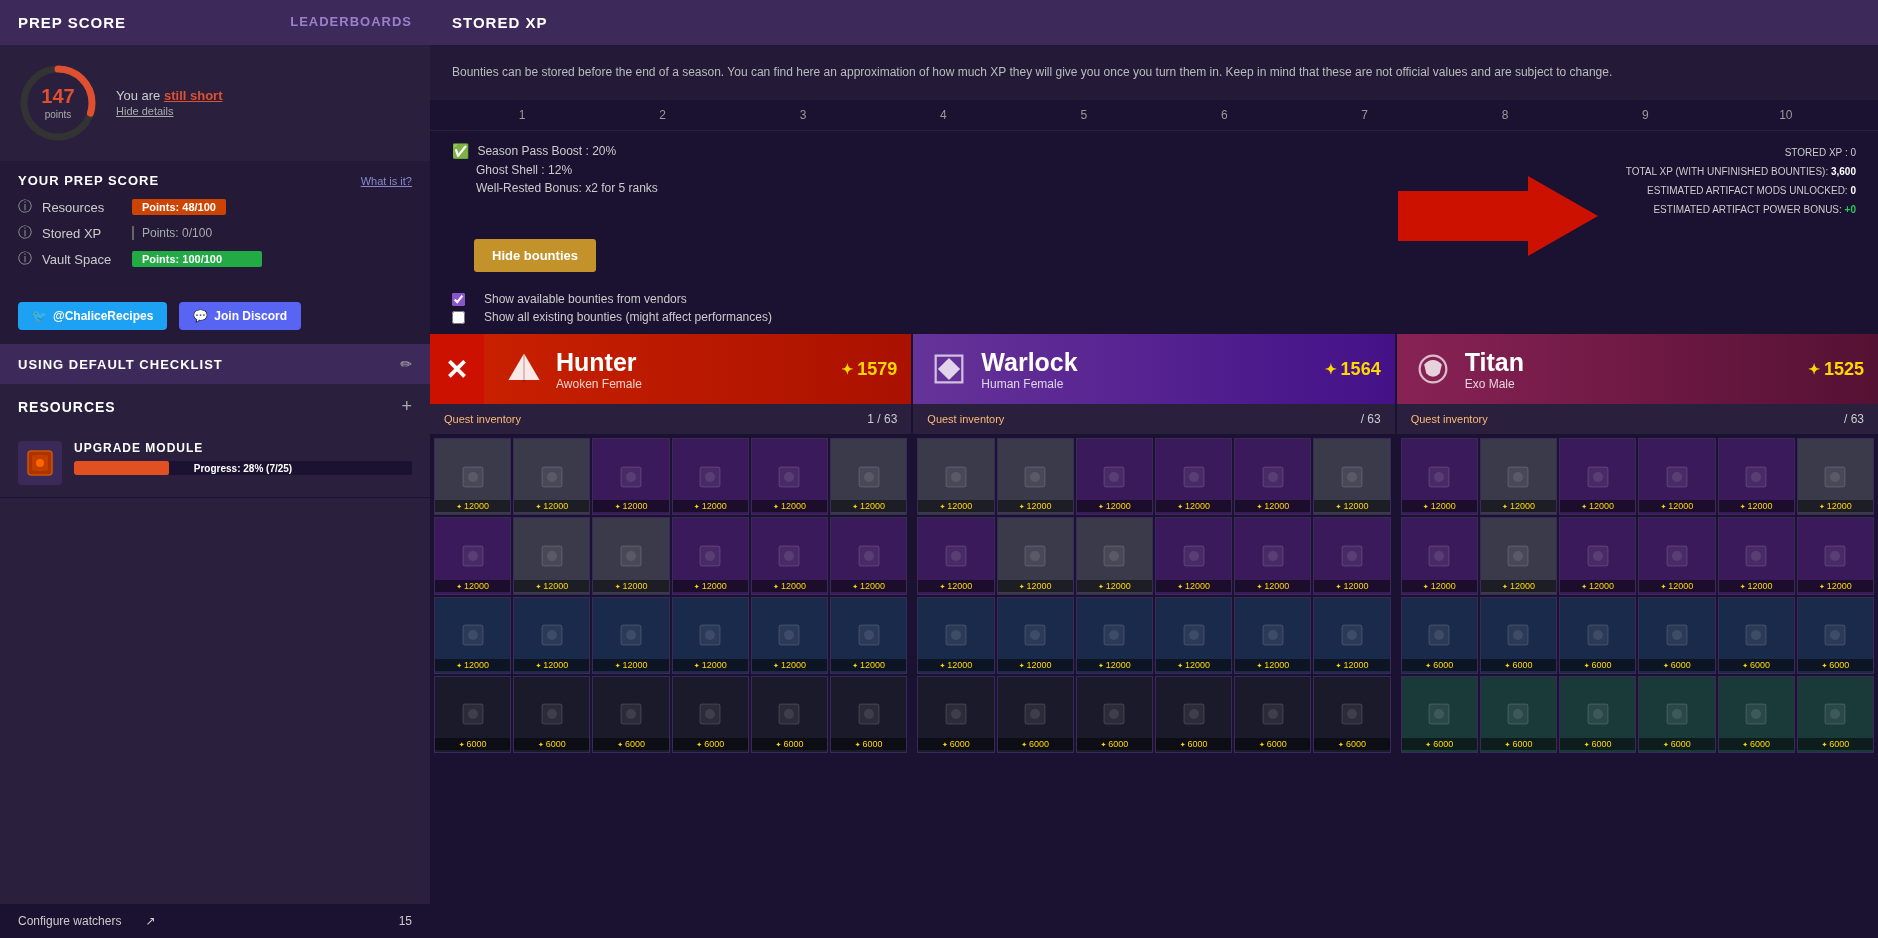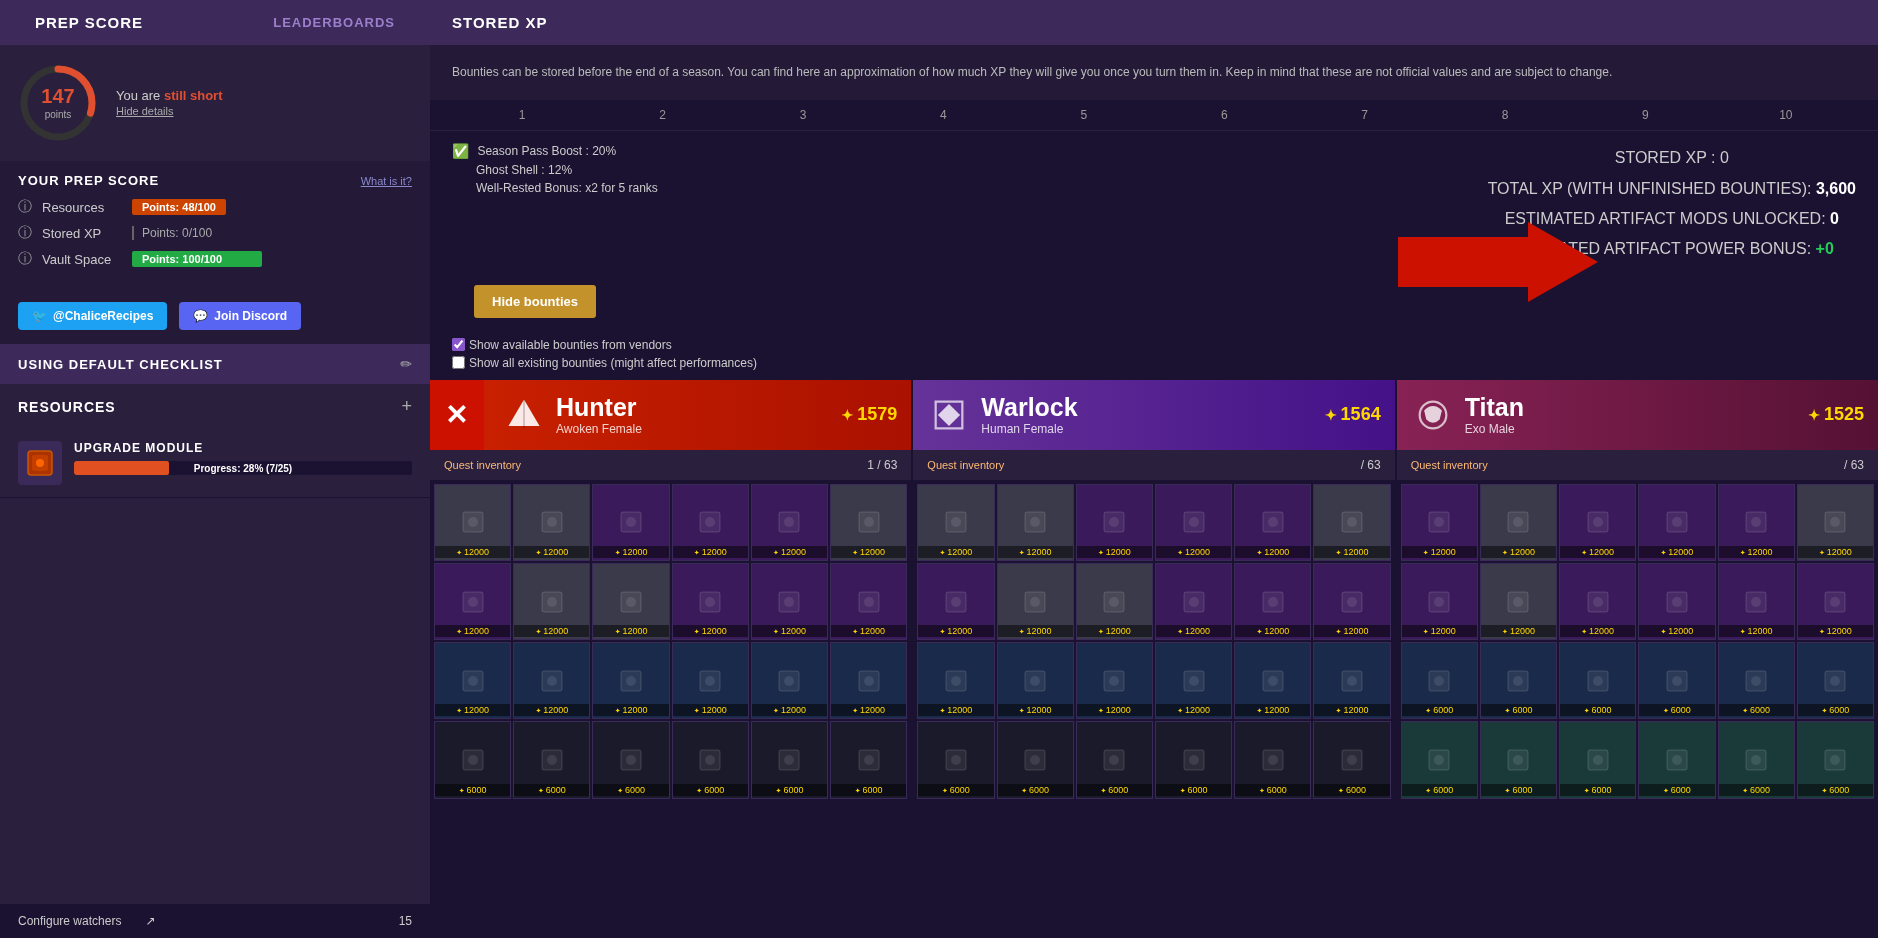--- a/index.html
+++ b/index.html
@@ -19,24 +19,24 @@
       width: 430px;
       min-width: 430px;
       background: #2a1f3d;
       display: flex;
       flex-direction: column;
       padding: 0;
     }
 
     .sidebar-header {
       background: #3d2a5a;
-      padding: 14px 35px;
+      padding: 14px 18px;
       display: flex;
       justify-content: space-between;
-      align-items: center;
+      align-items: flex-start;
     }
     .sidebar-header .prep-score-title {
       color: #fff;
       font-weight: bold;
       font-size: 15px;
       letter-spacing: 1px;
     }
     .sidebar-header .leaderboards-link {
       color: #9b7fcc;
       font-weight: bold;
@@ -79,20 +79,21 @@
       color: #e05030;
     }
     .score-circle .score-label {
       font-size: 10px;
       color: #aaa;
     }
 
     .score-info .still-short {
       color: #e05030;
       font-weight: bold;
+      text-decoration: underline;
     }
     .score-info .you-are {
       font-size: 13px;
       color: #ccc;
     }
     .score-info .hide-details {
       color: #aaa;
       font-size: 11px;
       text-decoration: underline;
       cursor: pointer;
@@ -365,22 +366,22 @@
       align-items: center;
       gap: 8px;
       color: #ccc;
       font-size: 12px;
     }
     .xp-boost-item .check-icon {
       color: #22cc55;
       font-size: 14px;
     }
     .xp-boost-right {
-      text-align: center;
-      font-size: 16px;
+      text-align: right;
+      font-size: 10px;
       color: #ccc;
       line-height: 1.9;
     }
     .xp-boost-right .highlight {
       color: #fff;
       font-weight: bold;
     }
     .xp-boost-right .green {
       color: #22cc55;
     }
@@ -399,21 +400,21 @@
 
     .bounty-checkboxes {
       padding: 4px 22px 10px;
       display: flex;
       flex-direction: column;
       gap: 4px;
     }
     .bounty-checkbox-row {
       display: flex;
       align-items: center;
-      gap: 4px;
+      gap: 19px;
       color: #ccc;
       font-size: 12px;
     }
     .bounty-checkbox-row input[type="checkbox"] {
       accent-color: #8855cc;
       cursor: pointer;
     }
 
     
     .character-cards {

